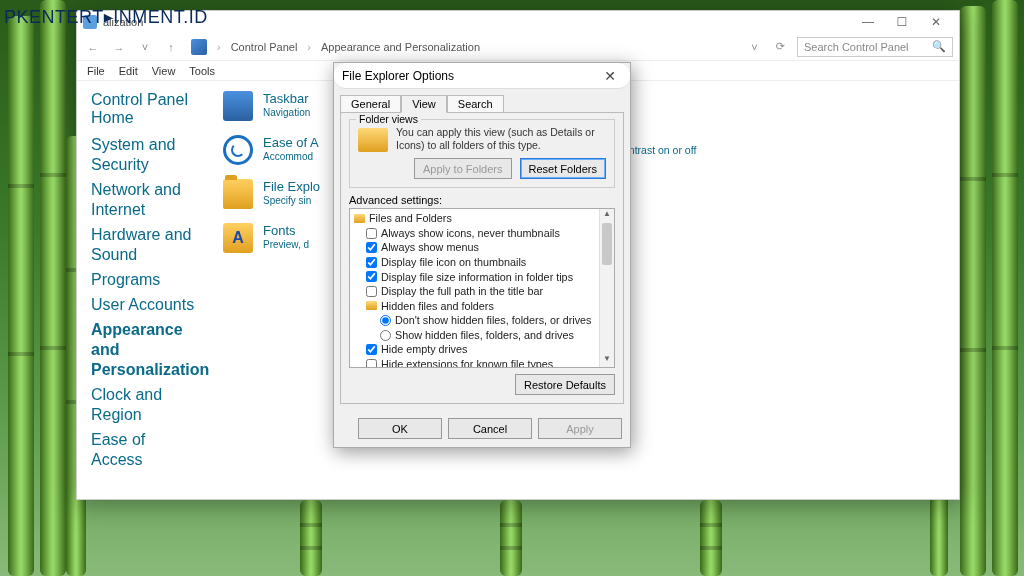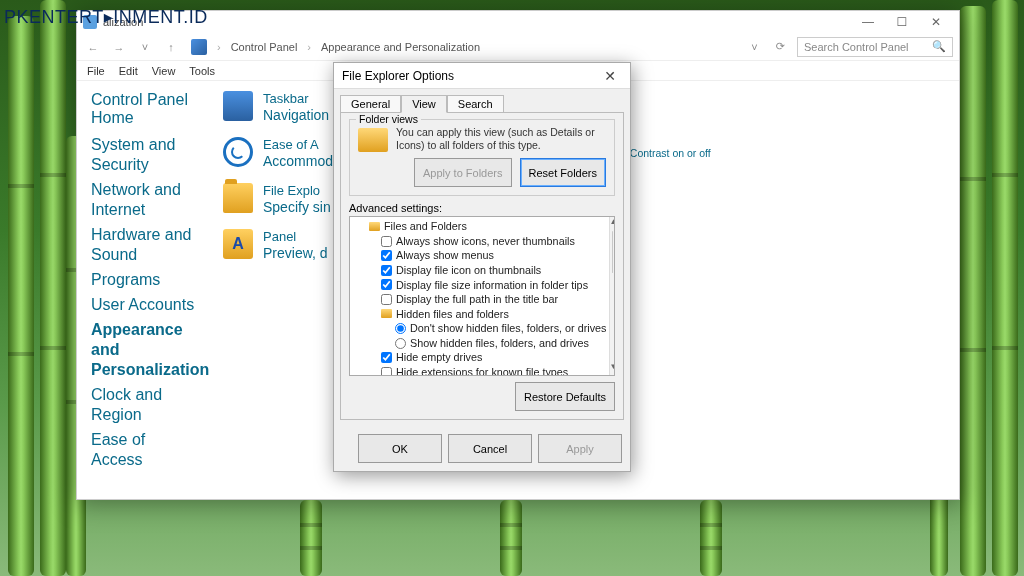--- a/index.html
+++ b/index.html
@@ -33,42 +33,42 @@
 .cat { display: flex; gap: 10px; margin-bottom: 14px; }
 .cat .caticon { width: 30px; height: 30px; flex-shrink: 0; }
 .cat .caticon.taskbar { background: linear-gradient(#4a90e0,#2a60a0); border-radius: 3px; }
 .cat .caticon.ease { border: 3px solid #1a70c0; border-radius: 50%; position: relative; }
 .cat .caticon.ease::after { content:""; position:absolute; inset:5px; border:2px solid #1a70c0; border-top-color:transparent; border-right-color:transparent; border-radius:50%; }
 .cat .caticon.folder { background: linear-gradient(#ffd060,#e0a020); border-radius: 3px 3px 2px 2px; position: relative; }
 .cat .caticon.folder::before { content:""; position:absolute; top:-4px; left:2px; width:12px; height:5px; background:#e0a020; border-radius:2px 2px 0 0; }
 .cat .caticon.fonts { background: linear-gradient(#ffd060,#e0a020); border-radius: 3px; position: relative; display:flex; align-items:center; justify-content:center; }
 .cat .caticon.fonts::after { content:"A"; color:#1a4aaa; font-weight:700; font-size:16px; }
 .cat .txt .title { color: #0a6a8a; font-size: 13px; margin-bottom: 1px; }
-.cat .txt .sub { color: #0a6a8a; font-size: 14px; }
+.cat .txt .sub { color: #0a6a8a; font-size: 10px; }
 .hc-link { color: #0a6a8a; font-size: 10.5px; margin-left: 4px; }
 .dialog { position: absolute; top: 62px; left: 333px; width: 298px; background: #f0f0f0; border: 1px solid #aaa; box-shadow: 2px 4px 18px rgba(0,0,0,0.4); font-size: 11px; z-index: 50; }
-.dlg-title { height: 26px; display: flex; align-items: center; justify-content: space-between; padding: 0 8px; background: #fff; border-bottom: 1px solid #ddd; font-size: 12px; }
+.dlg-title { height: 26px; display: flex; align-items: center; justify-content: space-between; padding: 0 8px; background: #fff; border-bottom: 1px solid #ddd; font-size: 12px; border-radius: 12px; }
 .dlg-close { width: 24px; text-align: center; font-size: 14px; color: #444; }
 .tabs { display: flex; padding: 6px 6px 0 6px; gap: 0; }
 .tab { padding: 2px 10px; border: 1px solid #bbb; border-bottom: none; background: #f0f0f0; font-size: 11px; position: relative; }
 .tab.active { background: #f0f0f0; z-index: 2; border-bottom: 1px solid #f0f0f0; margin-bottom: -1px; }
 .tab:not(.active) { background: #f8f8f8; }
 .tabpane { border: 1px solid #bbb; margin: 0 6px 6px 6px; padding: 6px 8px 8px 8px; background: #f0f0f0; }
 .groupbox { border: 1px solid #ccc; padding: 6px 8px 8px 8px; margin-bottom: 6px; position: relative; }
 .groupbox .legend { position: absolute; top: -7px; left: 6px; background: #f0f0f0; padding: 0 3px; font-size: 10.5px; }
 .fv-row { display: flex; gap: 8px; align-items: flex-start; }
 .fv-icon { width: 30px; height: 24px; background: linear-gradient(#ffd878,#e0a020); border-radius: 2px; flex-shrink: 0; margin-top: 2px; }
 .fv-txt { font-size: 10.5px; color: #333; line-height: 1.25; }
 .fv-btns { display: flex; gap: 8px; justify-content: flex-end; margin-top: 6px; }
-.btn { min-width: 84px; height: 29px; border: 1px solid #999; background: #e8e8e8; font-size: 11px; display: inline-flex; align-items: center; justify-content: center; padding: 0 8px; }
+.btn { min-width: 84px; height: 21px; border: 1px solid #999; background: #e8e8e8; font-size: 11px; display: inline-flex; align-items: center; justify-content: center; padding: 0 8px; }
 .btn.disabled { color: #999; }
 .btn.focus { border: 1px solid #2a7adf; box-shadow: inset 0 0 0 1px #6ab0ff; }
 .adv-label { font-size: 11px; margin: 4px 0 2px 0; }
 .tree { border: 1px solid #aaa; background: #fff; height: 160px; overflow: hidden; position: relative; display: flex; }
-.tree-inner { padding: 2px 2px 2px 19px; font-size: 10.8px; color: #222; line-height: 1.35; flex: 1; }
+.tree-inner { padding: 2px 2px 2px 4px; font-size: 10.8px; color: #222; line-height: 1.35; flex: 1; }
 .tree-inner .node { display: flex; align-items: center; gap: 4px; white-space: nowrap; }
 .tree-inner .lvl1 { margin-left: 12px; }
 .tree-inner .lvl2 { margin-left: 26px; }
 .tree-inner .foldicon { width: 11px; height: 9px; background: linear-gradient(#ffd878,#e0a020); border-radius: 1px; display: inline-block; }
 .tree-inner input[type=checkbox], .tree-inner input[type=radio] { width: 11px; height: 11px; margin: 0; }
 .scrollbar { width: 15px; background: #f2f2f2; border-left: 1px solid #ddd; position: relative; }
 .scrollbar .thumb { position: absolute; top: 14px; left: 2px; right: 2px; height: 42px; background: #c8c8c8; border-radius: 2px; }
 .scrollbar .arr { position: absolute; left: 0; right: 0; height: 13px; text-align: center; font-size: 8px; color: #666; }
 .scrollbar .arr.up { top: 0; } .scrollbar .arr.dn { bottom: 0; }
 .restore-row { display: flex; justify-content: flex-end; margin-top: 6px; }
@@ -155,21 +155,21 @@
       <div class="cat">
         <div class="caticon folder"></div>
         <div class="txt">
             <div class="title">File Explo</div>
             <div class="sub">Specify sin</div>
           </div>
       </div>
       <div class="cat">
         <div class="caticon fonts"></div>
         <div class="txt">
-            <div class="title">Panel</div>
+            <div class="title">Fonts</div>
             <div class="sub">Preview, d</div>
           </div>
       </div>
     </div>
   </div>
 </div>
 
 <div class="dialog">
   <div class="dlg-title">
     <span>File Explorer Options</span>

